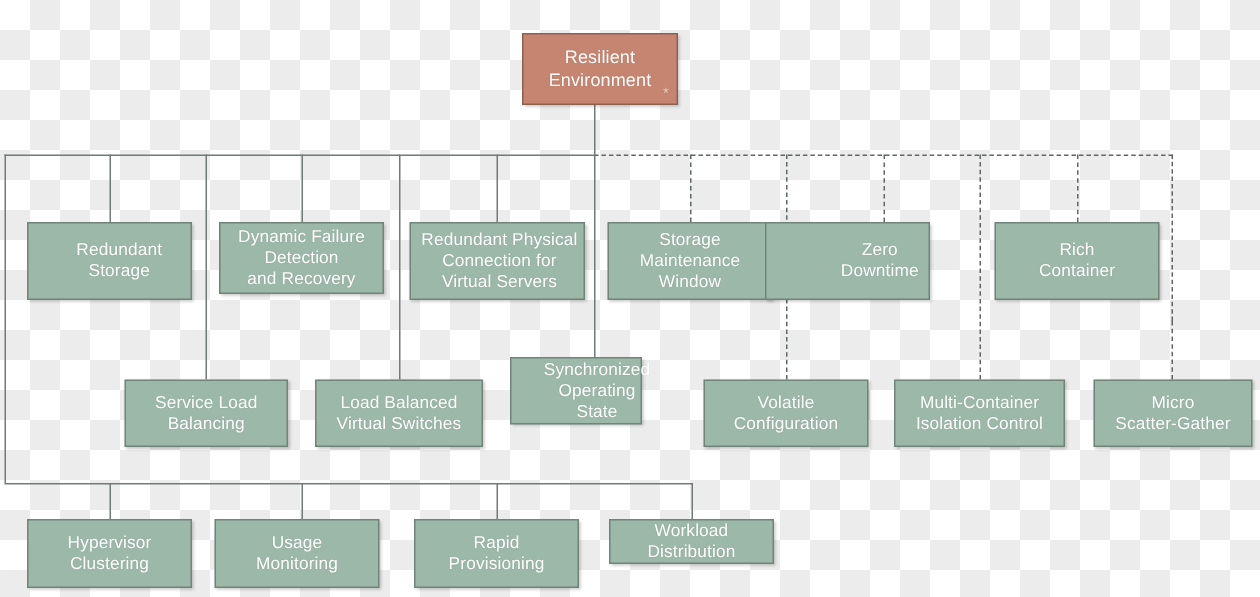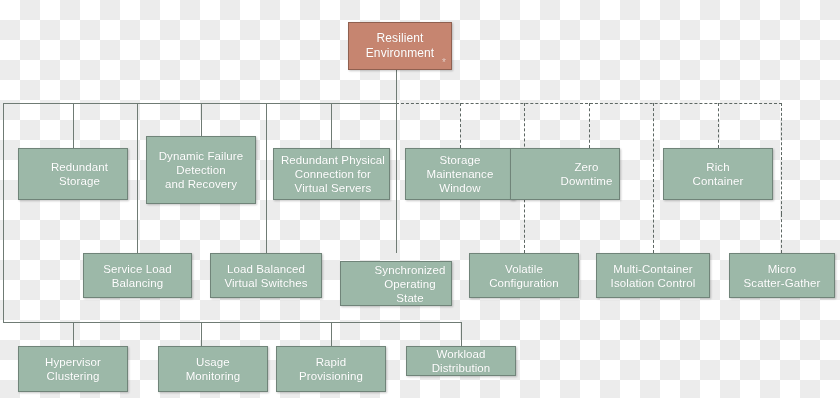--- a/index.html
+++ b/index.html
@@ -85,21 +85,21 @@
   <div class="conn v-dash" style="left:460px;top:103px;height:45px;"></div>
   <div class="conn v-dash" style="left:589px;top:103px;height:45px;"></div>
   <div class="conn v-dash" style="left:718px;top:103px;height:45px;"></div>
 
   <div class="conn v-dash" style="left:781px;top:103px;height:111px;"></div>
 
   <div class="node leaf" style="left:18px;top:148px;width:110px;height:52px;padding-left:17px;">
     <span class="label">Redundant
 Storage</span>
   </div>
-  <div class="node leaf" style="left:146px;top:136px;width:110px;height:68px;">
+  <div class="node leaf" style="left:146px;top:148px;width:110px;height:48px;">
     <span class="label">Dynamic Failure
 Detection
 and Recovery</span>
   </div>
   <div class="node leaf" style="left:273px;top:148px;width:117px;height:52px;justify-content:flex-end;">
     <span class="label">Redundant Physical
 Connection for
 Virtual Servers</span>
   </div>
   <div class="node leaf" style="left:405px;top:148px;width:110px;height:52px;">
@@ -124,21 +124,21 @@
   <div class="conn v-dash" style="left:781px;top:214px;height:39px;"></div>
 
   <div class="node leaf" style="left:83px;top:253px;width:109px;height:45px;">
     <span class="label">Service Load
 Balancing</span>
   </div>
   <div class="node leaf" style="left:210px;top:253px;width:112px;height:45px;">
     <span class="label">Load Balanced
 Virtual Switches</span>
   </div>
-  <div class="node leaf" style="left:340px;top:261px;width:112px;height:45px;padding-left:32px;">
+  <div class="node leaf" style="left:340px;top:238px;width:88px;height:45px;padding-left:32px;">
     <span class="label">Synchronized
 Operating State</span>
   </div>
   <div class="node leaf" style="left:469px;top:253px;width:110px;height:45px;">
     <span class="label">Volatile
 Configuration</span>
   </div>
   <div class="node leaf" style="left:596px;top:253px;width:114px;height:45px;">
     <span class="label">Multi-Container
 Isolation Control</span>
@@ -152,21 +152,21 @@
 
   <div class="conn v-solid" style="left:73px;top:322px;height:24px;"></div>
   <div class="conn v-solid" style="left:201px;top:322px;height:24px;"></div>
   <div class="conn v-solid" style="left:331px;top:322px;height:24px;"></div>
   <div class="conn v-solid" style="left:461px;top:322px;height:24px;"></div>
 
   <div class="node leaf" style="left:18px;top:346px;width:110px;height:46px;">
     <span class="label">Hypervisor
 Clustering</span>
   </div>
-  <div class="node leaf" style="left:158px;top:346px;width:110px;height:46px;">
+  <div class="node leaf" style="left:143px;top:346px;width:110px;height:46px;">
     <span class="label">Usage
 Monitoring</span>
   </div>
   <div class="node leaf" style="left:276px;top:346px;width:110px;height:46px;">
     <span class="label">Rapid
 Provisioning</span>
   </div>
   <div class="node leaf" style="left:406px;top:346px;width:110px;height:30px;">
     <span class="label">Workload
 Distribution</span>

